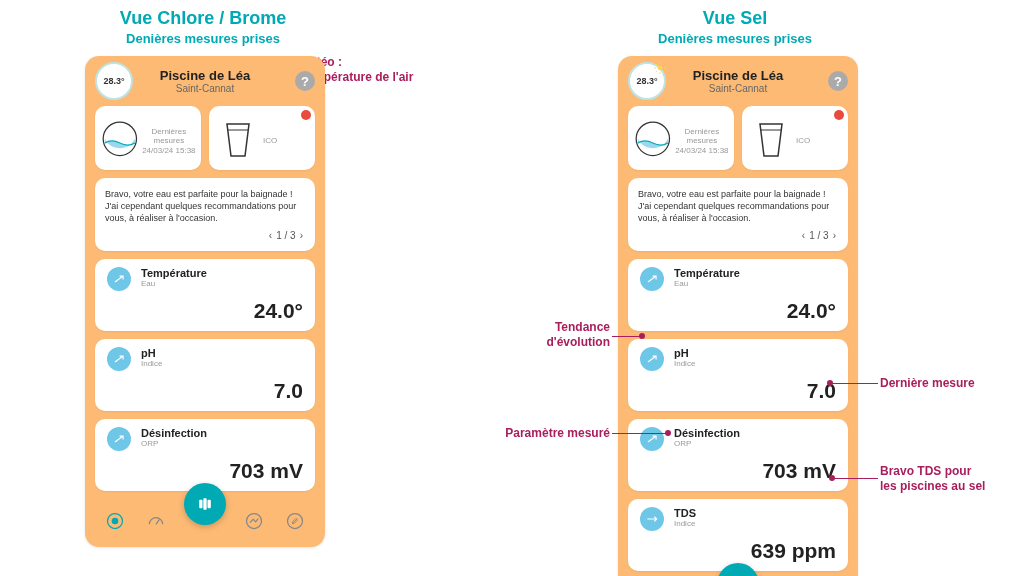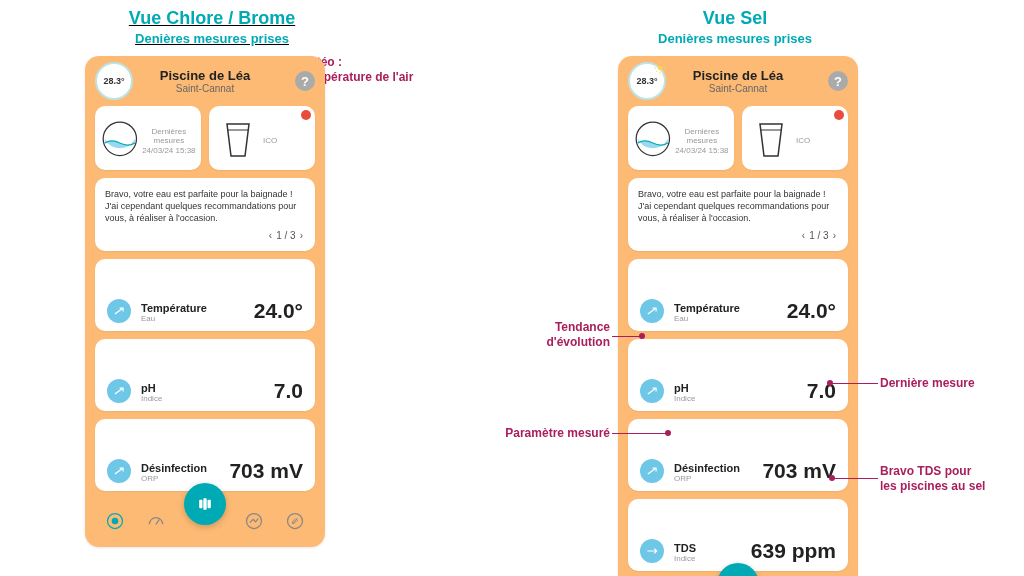--- a/index.html
+++ b/index.html
@@ -17,38 +17,38 @@
   .help { position: absolute; right: 0; width: 20px; height: 20px; border-radius: 50%; background: #aaa; color: #fff; font-size: 13px; font-weight: 700; display: flex; align-items: center; justify-content: center; }
   .tiles { display: flex; gap: 8px; margin-top: 4px; }
   .tile { flex: 1; background: #fff; border-radius: 10px; padding: 8px 4px 6px 4px; display: flex; flex-direction: row; align-items: center; box-shadow: 0 1px 2px rgba(0,0,0,0.06); position: relative; }
   .tile-icon { width: 50px; height: 50px; display: flex; align-items: center; justify-content: center; }
   .tile-label { font-size: 8px; color: #999; text-align: center; margin-top: 4px; line-height: 1.2; }
   .alert-dot { position: absolute; top: 4px; right: 4px; width: 10px; height: 10px; background: #e74c3c; border-radius: 50%; }
   .msgcard { background: #fff; border-radius: 10px; padding: 10px; margin-top: 8px; box-shadow: 0 1px 2px rgba(0,0,0,0.06); }
   .msg-text { font-size: 9px; color: #333; line-height: 1.35; }
   .pager { text-align: right; font-size: 10px; color: #555; margin-top: 6px; }
   .pager span { margin: 0 2px; }
-  .metric { background: #fff; border-radius: 10px; padding: 8px 12px; margin-top: 8px; display: flex; align-items: flex-end; box-shadow: 0 1px 2px rgba(0,0,0,0.06); }
+  .metric { background: #fff; border-radius: 10px; padding: 8px 12px; margin-top: 8px; display: flex; align-items: flex-start; box-shadow: 0 1px 2px rgba(0,0,0,0.06); }
   .trend { width: 24px; height: 24px; border-radius: 50%; background: #6fc7e8; display: flex; align-items: center; justify-content: center; margin-right: 10px; flex-shrink: 0; }
   .trend svg { width: 14px; height: 14px; }
   .m-label { flex: 1; }
   .m-name { font-size: 11px; font-weight: 600; color: #222; }
   .m-sub { font-size: 8px; color: #999; }
   .m-val { font-size: 21px; font-weight: 700; color: #222; margin-top: 32px; }
   .bottomnav { display: flex; justify-content: space-around; align-items: center; margin-top: 10px; position: relative; height: 40px; }
   .nav-item { width: 24px; height: 24px; display: flex; align-items: center; justify-content: center; }
   .fab { position: absolute; left: 50%; transform: translateX(-50%); top: -18px; width: 42px; height: 42px; border-radius: 50%; background: #00aab5; display: flex; align-items: center; justify-content: center; box-shadow: 0 2px 6px rgba(0,0,0,0.2); }
   .annot { position: absolute; color: #a91e5c; font-weight: 600; font-size: 12px; line-height: 1.25; }
   .annot-line { position: absolute; background: #a91e5c; height: 1px; }
   .annot-dot { position: absolute; width: 6px; height: 6px; background: #a91e5c; border-radius: 50%; transform: translate(-50%, -50%); }
 </style>
 </head>
 <body>
 
-<div style="position:absolute; left:97px; top:8px; width:230px;text-decoration:underline;">
+<div style="position:absolute; left:88px; top:8px; width:230px;">
   <div class="view-title">Vue Chlore / Brome</div>
   <div class="view-sub">Denières mesures prises</div>
 </div>
 
 <div style="position:absolute; left:620px; top:8px; width:230px;">
   <div class="view-title">Vue Sel</div>
   <div class="view-sub">Denières mesures prises</div>
 </div>
 
 <div class="annot" style="left:300px; top:55px; white-space:pre-line;">Météo :

